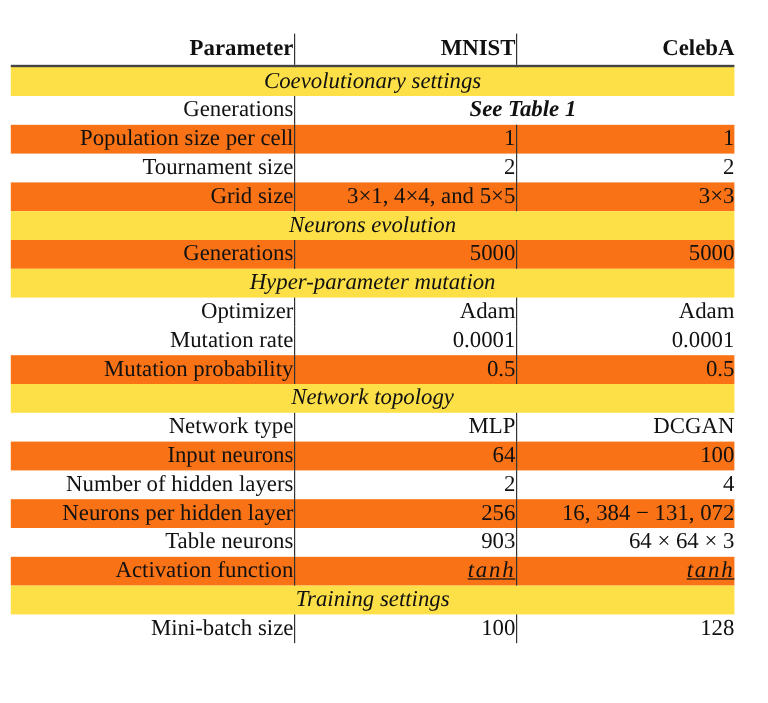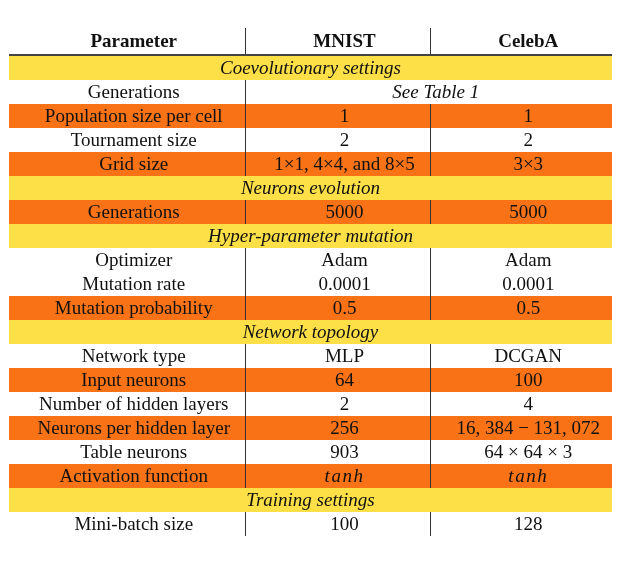--- a/index.html
+++ b/index.html
@@ -1,27 +1,27 @@
 <!DOCTYPE html>
 <html><head>
 <meta charset="utf-8">
 <style>
   html, body { margin: 0; padding: 0; background: #ffffff; }
   body { width: 640px; height: 586px; overflow: hidden; position: relative;
          font-family: "Liberation Serif", "DejaVu Serif", serif; color: #111; }
   table { position: absolute; left: 9px; top: 28px; width: 603px; border-collapse: collapse; font-size: 19px; }
-  td, th { padding: 0 0 0 14px; height: 24px; line-height: 24px; text-align: center; white-space: nowrap; vertical-align: middle; }
+  td, th { padding: 0 0 0 14px; height: 24px; line-height: 24px; text-align: right; white-space: nowrap; vertical-align: middle; }
   th { font-weight: bold; height: 26px; line-height: 26px; }
   thead tr { border-bottom: 2.5px solid #444; }
   col.c1 { width: 236px; } col.c2 { width: 185px; } col.c3 { width: 182px; }
   .vl { border-left: 1.5px solid #333; }
   tr.section td { background: #fde047; text-align: center; font-style: italic; padding: 0; }
   tr.stripe td { background: #f97316; }
-  .span { font-style: italic; }
-  .math { font-style: italic; letter-spacing: 1.5px; }
+  .span { text-align: center; font-style: italic; font-weight: bold; }
+  .math { font-style: italic; letter-spacing: 1.5px; text-decoration: underline; }
 </style>
 </head>
 <body>
 
 <table>
   <colgroup>
       <col class="c1">
       <col class="c2">
       <col class="c3">
     </colgroup>
@@ -45,21 +45,21 @@
         <td class="vl">1</td>
         <td class="vl">1</td>
       </tr>
       <tr>
         <td>Tournament size</td>
         <td class="vl">2</td>
         <td class="vl">2</td>
       </tr>
       <tr class="stripe">
         <td>Grid size</td>
-        <td class="vl">1×1, 4×4, and 8×5</td>
+        <td class="vl">3×1, 4×4, and 5×5</td>
         <td class="vl">3×3</td>
       </tr>
       <tr class="section">
         <td colspan="3">Neurons evolution</td>
       </tr>
       <tr class="stripe">
         <td>Generations</td>
         <td class="vl">5000</td>
         <td class="vl">5000</td>
       </tr>

